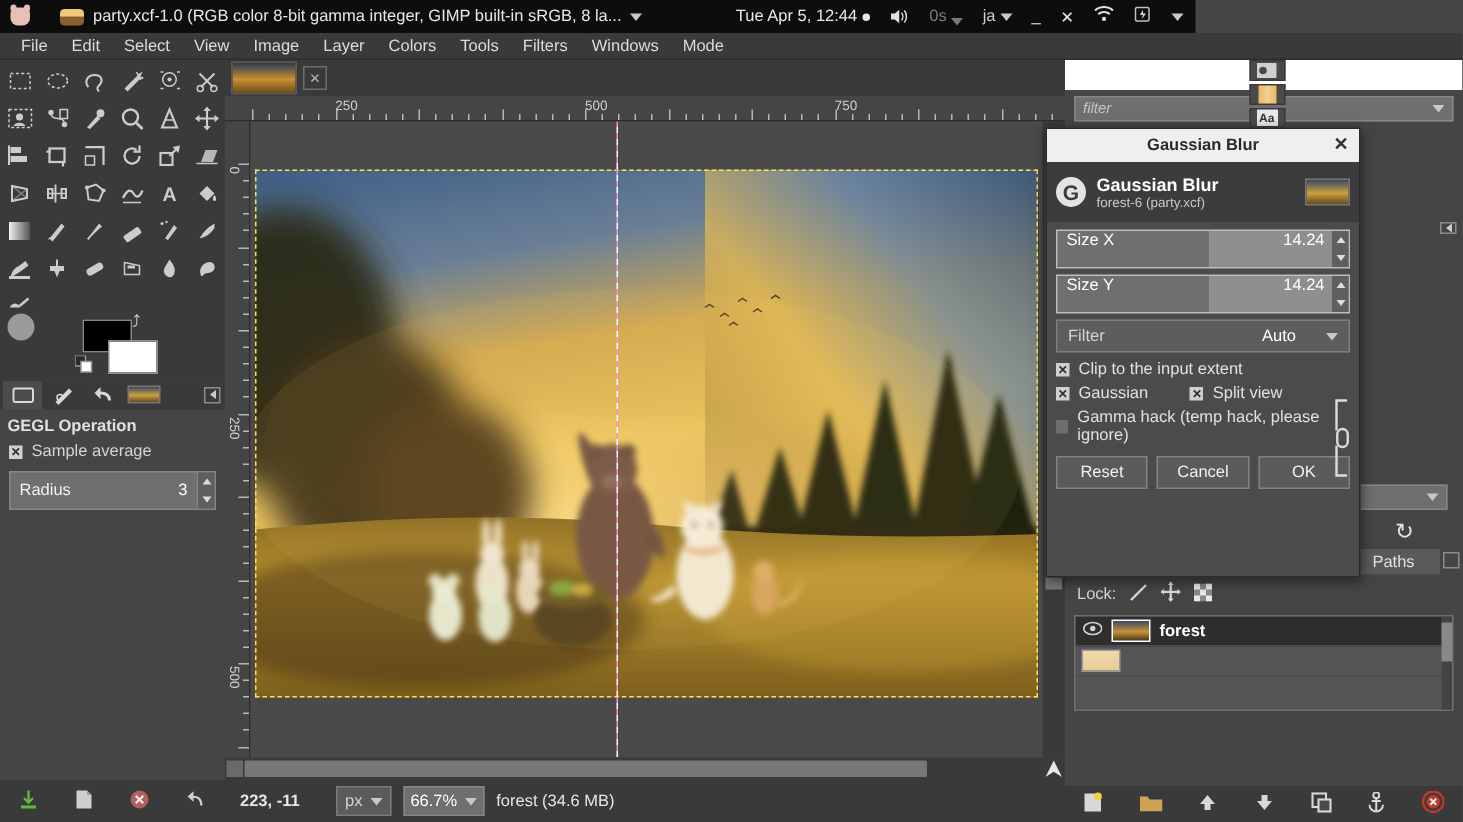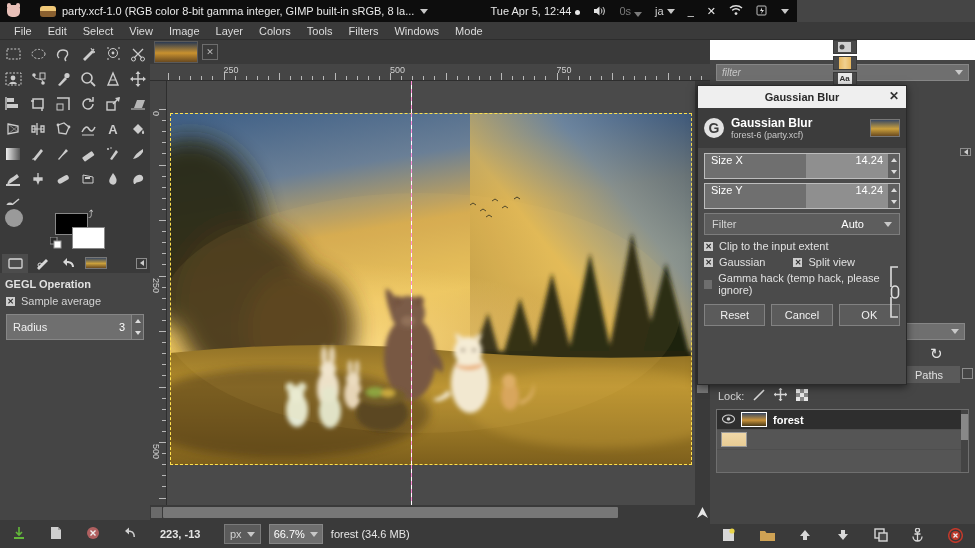--- a/index.html
+++ b/index.html
@@ -1008,21 +1008,21 @@
         </svg>
     </span>
     <span>
       <svg width="14" height="14" viewBox="0 0 14 14">
           <path d="M11 11C11 6.5 8.5 4.5 5 4.5V1.5L1 5l4 3.5V6c2.5 0 4.5 1.2 4.5 5z" fill="#cfcfcf"></path>
         </svg>
     </span>
   </div>
 
   <div class="statusbar">
-    <span class="status-coord">223, -13</span>
+    <span class="status-coord">223, -11</span>
     <span class="unitbox">
       <span>px</span>
       <span class="caret-d"></span>
     </span>
     <span class="zoombox">
       <span>66.7%</span>
       <span class="caret-d"></span>
     </span>
     <span class="status-layer">forest (34.6 MB)</span>
   </div>

